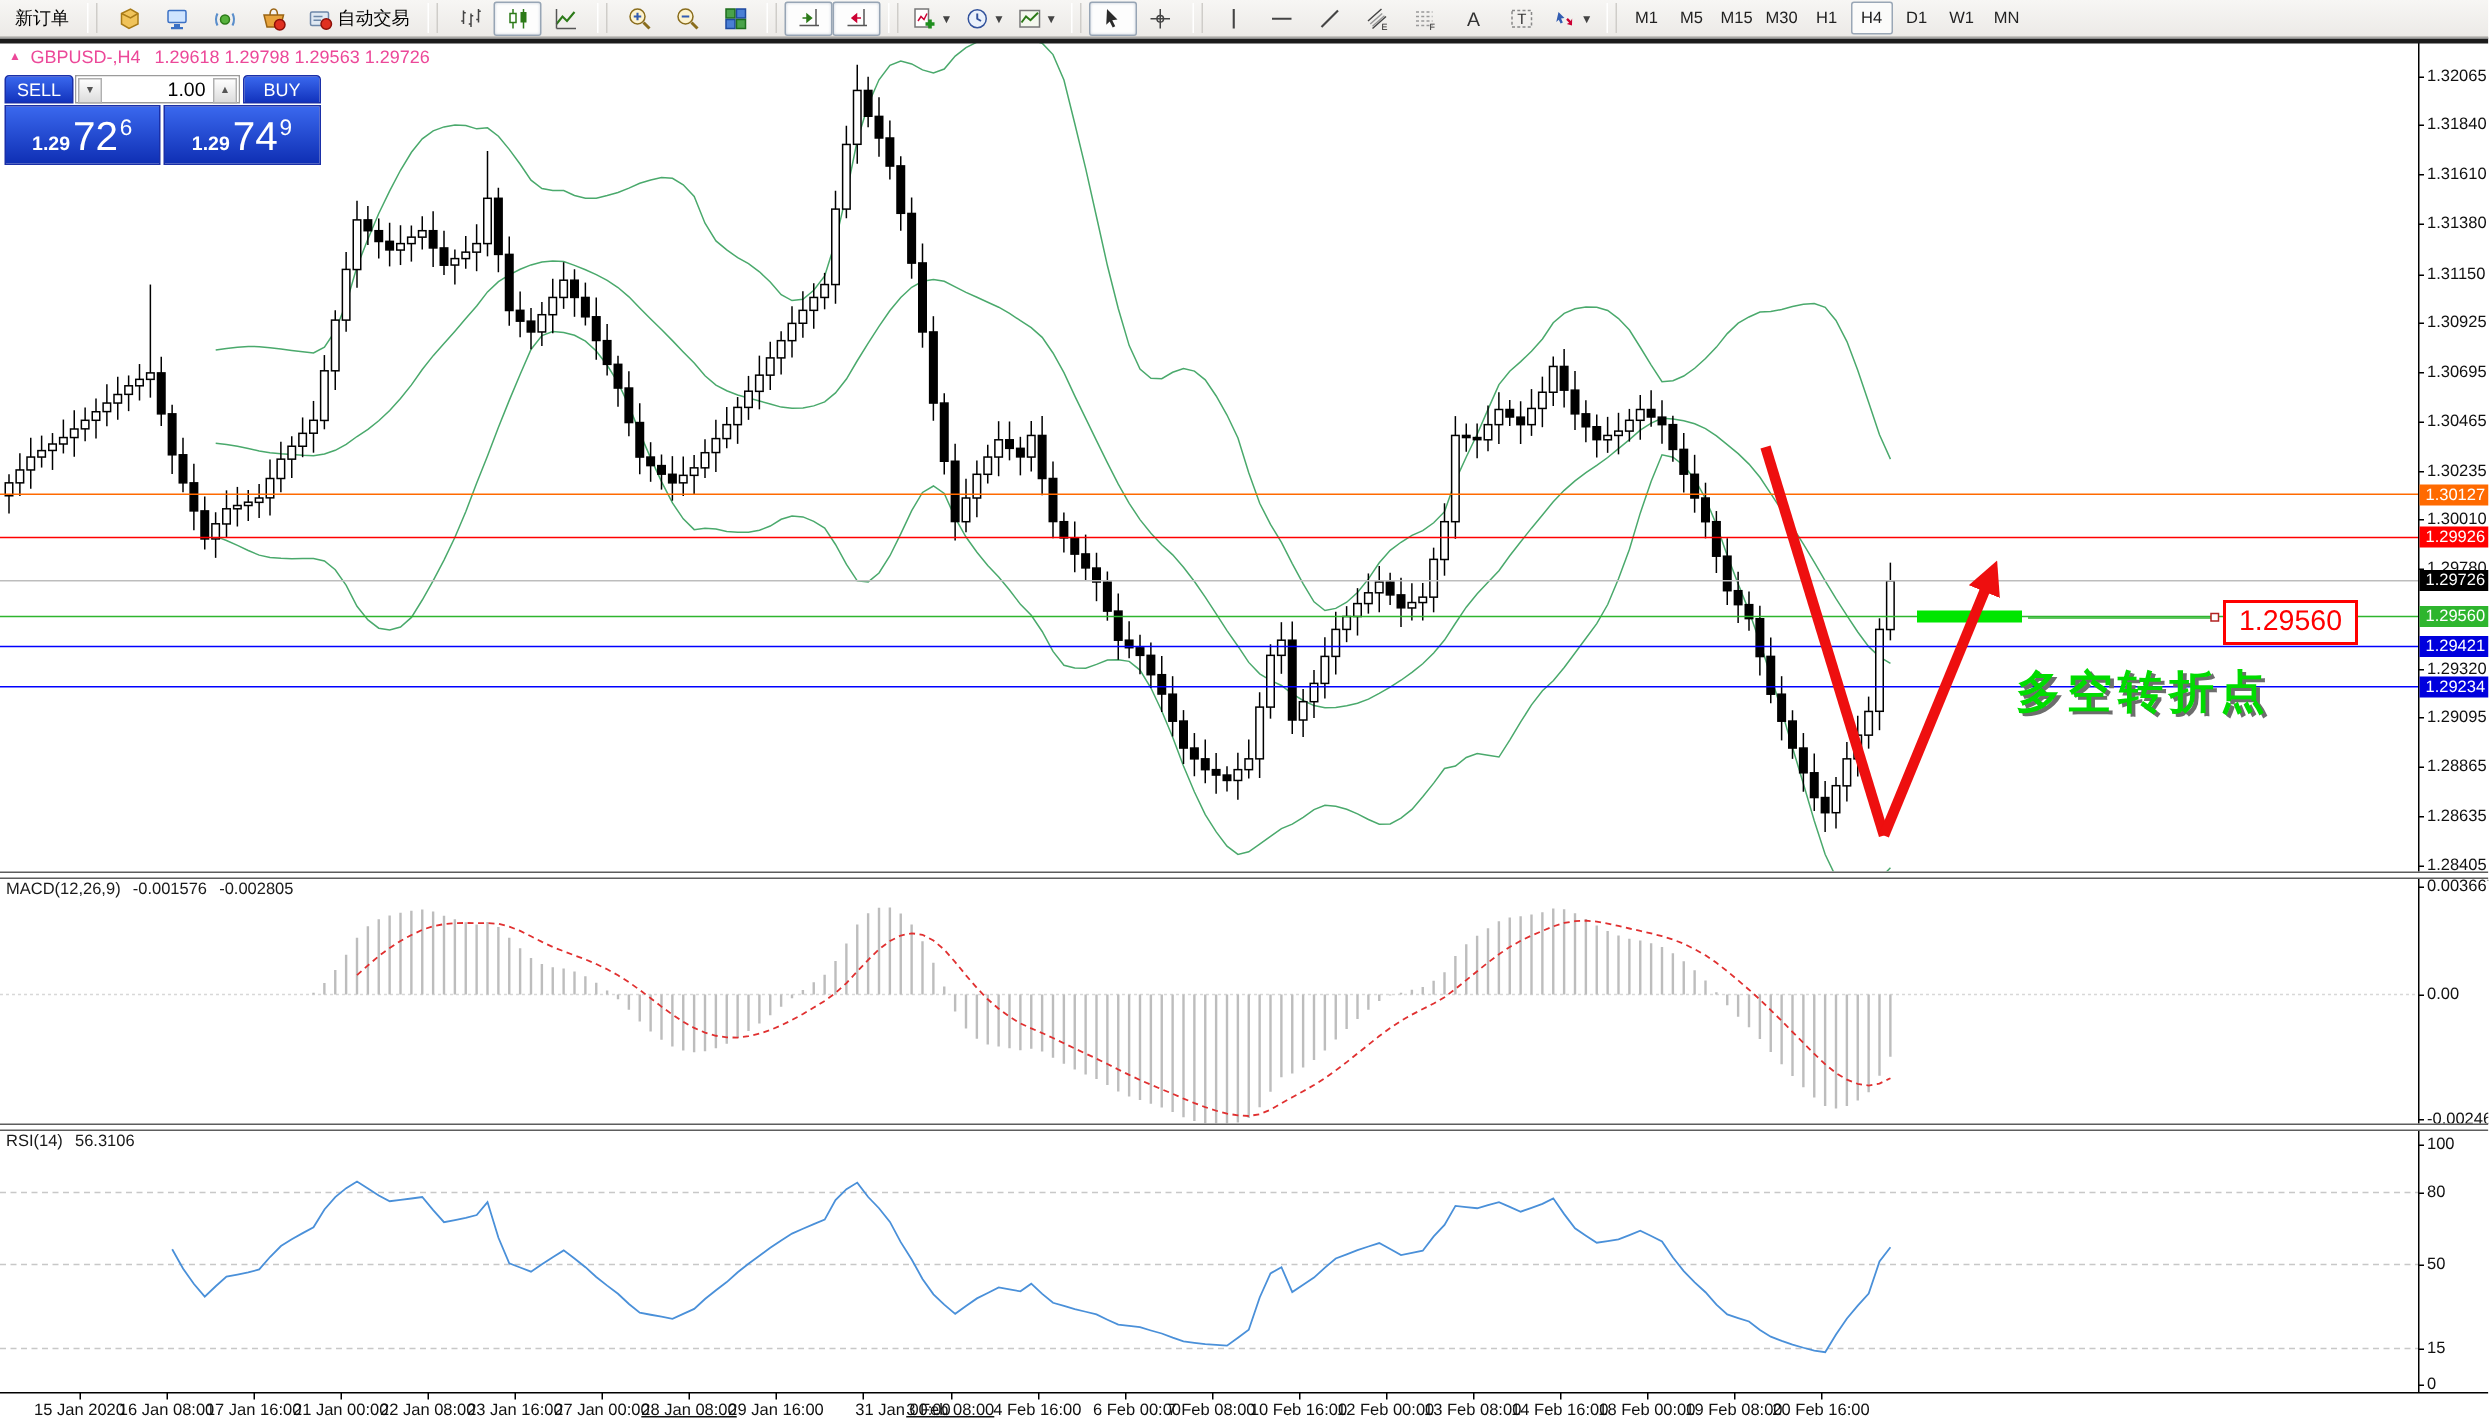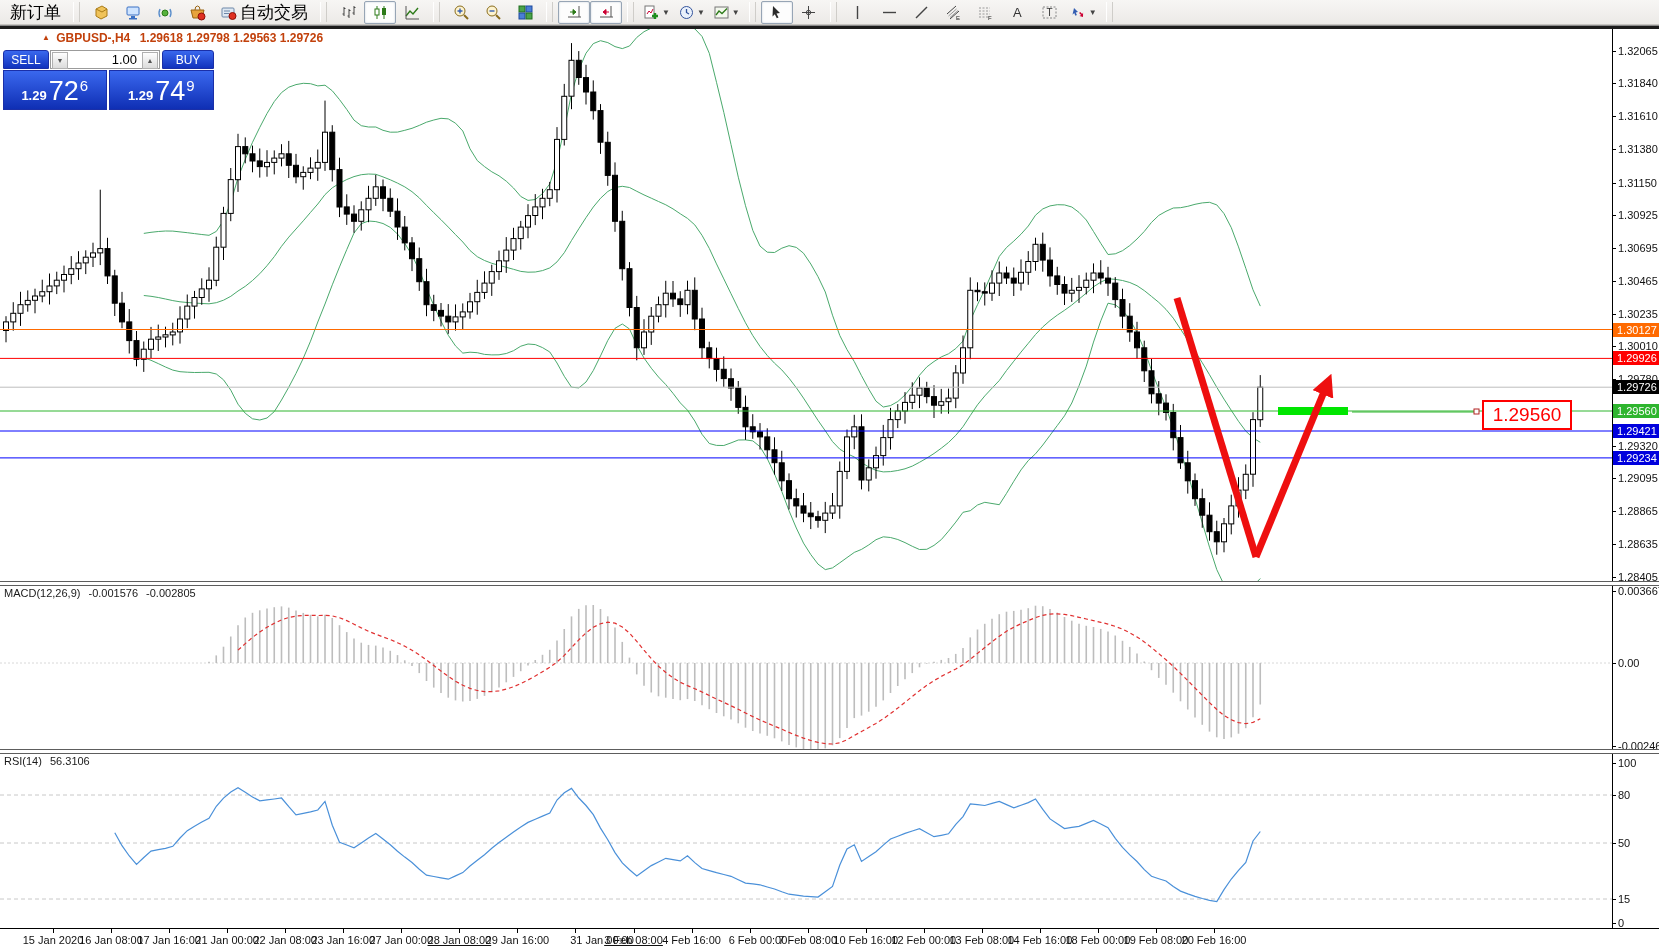--- a/index.html
+++ b/index.html
@@ -6,34 +6,34 @@
   #app{position:relative;width:1659px;height:950px;overflow:hidden;
        font-family:"Liberation Sans","DejaVu Sans",sans-serif;font-size:11px;color:#000;background:#fff;}
   
   #toolbar{position:absolute;left:0;top:0;width:1659px;height:24px;background:linear-gradient(#f7f6f4,#eceae7);
            border-bottom:1px solid #c6c4c0;display:flex;align-items:center;z-index:50;}
   .tb-group{display:flex;align-items:center;height:24px;padding:0 3px;}
   .tb-sep{width:5px;height:20px;border-left:1px solid #fff;border-right:1px solid #cfcdc9;margin:0 2px;}
   .tb-btn{display:flex;align-items:center;justify-content:center;min-width:24px;height:21px;padding:0 3px;
           border:1px solid transparent;border-radius:2px;cursor:default;}
   .tb-btn.pressed{background:#fdfdfd;border:1px solid #97a5b5;box-shadow:inset 0 0 2px #c4cdd8;}
-  .tb-btn.txt{font-size:17px;padding:0 6px;}
+  .tb-btn.txt{font-size:12px;padding:0 6px;}
   .tb-caret{font-size:8px;color:#444;margin-left:2px;}
   .tf-btn{min-width:26px;height:20px;display:flex;align-items:center;justify-content:center;
           font-size:11px;color:#222;border:1px solid transparent;border-radius:2px;margin:0 1px;}
   .tf-btn.active{background:#fbfbfa;border:1px solid #9aa7b6;}
   #tb-right{position:absolute;right:84px;top:0;display:flex;align-items:center;height:24px;}
   
   #winbar{position:absolute;left:0;top:25px;width:1659px;height:3px;background:#1c1c1c;border-top:1px solid #8a8a8a;z-index:49;}
   
   .splitter{position:absolute;left:0;width:1659px;height:3px;background:#fff;border-top:1px solid #5d5d5d;border-bottom:1px solid #5d5d5d;z-index:30;}
   #axis-vline{position:absolute;left:1612px;top:28px;width:1px;height:900px;background:#000;z-index:25;}
   #time-axis-line{position:absolute;left:0;top:928px;width:1659px;height:1px;background:#000;z-index:25;}
   svg.panel{position:absolute;left:0;z-index:5;}
-  #symbol-title{position:absolute;left:6px;top:31px;z-index:40;font-size:12px;font-weight:bold;color:#c2410c;margin-left:36px;}
+  #symbol-title{position:absolute;left:6px;top:31px;z-index:40;font-size:12px;font-weight:normal;color:#ec4899;}
   #symbol-title .tri{font-size:8px;vertical-align:2px;margin-right:3px;}
   .ind-label{position:absolute;left:4px;z-index:20;font-size:11px;color:#1a1a1a;}
   
   .ax-label{position:absolute;left:1618px;width:41px;z-index:26;font-size:11px;color:#111;line-height:13px;}
   .ax-tick{position:absolute;left:1612px;width:4px;height:1px;background:#000;z-index:26;}
   .ax-badge{position:absolute;left:1613px;width:46px;height:14px;line-height:14px;z-index:27;color:#fff;padding-left:4px;font-size:11px;}
   .t-label{position:absolute;top:934px;transform:translateX(-50%);font-size:11px;color:#111;z-index:26;white-space:nowrap;}
   .t-tick{position:absolute;top:928px;width:1px;height:5px;background:#000;z-index:26;}
   
   #trade-panel{position:absolute;left:3px;top:50px;width:211px;z-index:45;}
@@ -250,20 +250,31 @@
       </div>
       <div class="tb-btn">
         <svg class="icon16" viewBox="0 0 17 17">
             <path d="M4 4 l4 4 -2.3 .4 1.2 2.6 -1.5 .7 -1.2 -2.6 -1.7 1.6 z" fill="#335db2"></path>
             <path d="M13 13 l-3.5 -1 1.6 -.9 -2 -2 1.1 -1.1 2 2 .9 -1.6 z" fill="#c03"></path>
           </svg>
         <span class="tb-caret">▼</span>
       </div>
     </div>
     <div class="tb-sep"></div>
+    <div class="tb-group" id="tf-group">
+        <div class="tf-btn">M1</div>
+        <div class="tf-btn">M5</div>
+        <div class="tf-btn">M15</div>
+        <div class="tf-btn">M30</div>
+        <div class="tf-btn">H1</div>
+        <div class="tf-btn active">H4</div>
+        <div class="tf-btn">D1</div>
+        <div class="tf-btn">W1</div>
+        <div class="tf-btn">MN</div>
+      </div>
   </div>
   <div id="tb-right">
     <div class="tb-btn">
       <svg class="icon16" viewBox="0 0 17 17">
           <circle cx="7" cy="7" r="4.5" fill="none" stroke="#335db2" stroke-width="1.6"></circle>
           <path d="M10.5 10.5 L15 15" stroke="#335db2" stroke-width="2.2"></path>
         </svg>
     </div>
     <div class="tb-btn">
       <svg class="icon16" viewBox="0 0 17 17">
@@ -838,20 +849,21 @@
       </div>
       <div class="tp-price" id="tp-buy-price">
         <span class="tp-small">1.29</span>
         <span class="tp-big">74</span>
         <span class="tp-sup">9</span>
       </div>
     </div>
   </div>
 
   <div id="callout-box" style="left: 1482px; top: 400px; width: 86px; height: 26px;">1.29560</div>
+  <div id="turning-label" style="left: 1344px; top: 441px;">多空转折点</div>
 
   <div id="axis-layer">
       <div class="ax-tick" style="top: 51px;"></div>
       <div class="ax-label" style="top: 45px;">1.32065</div>
       <div class="ax-tick" style="top: 83.337px;"></div>
       <div class="ax-label" style="top: 77.337px;">1.31840</div>
       <div class="ax-tick" style="top: 116.393px;"></div>
       <div class="ax-label" style="top: 110.393px;">1.31610</div>
       <div class="ax-tick" style="top: 149.448px;"></div>
       <div class="ax-label" style="top: 143.448px;">1.31380</div>

